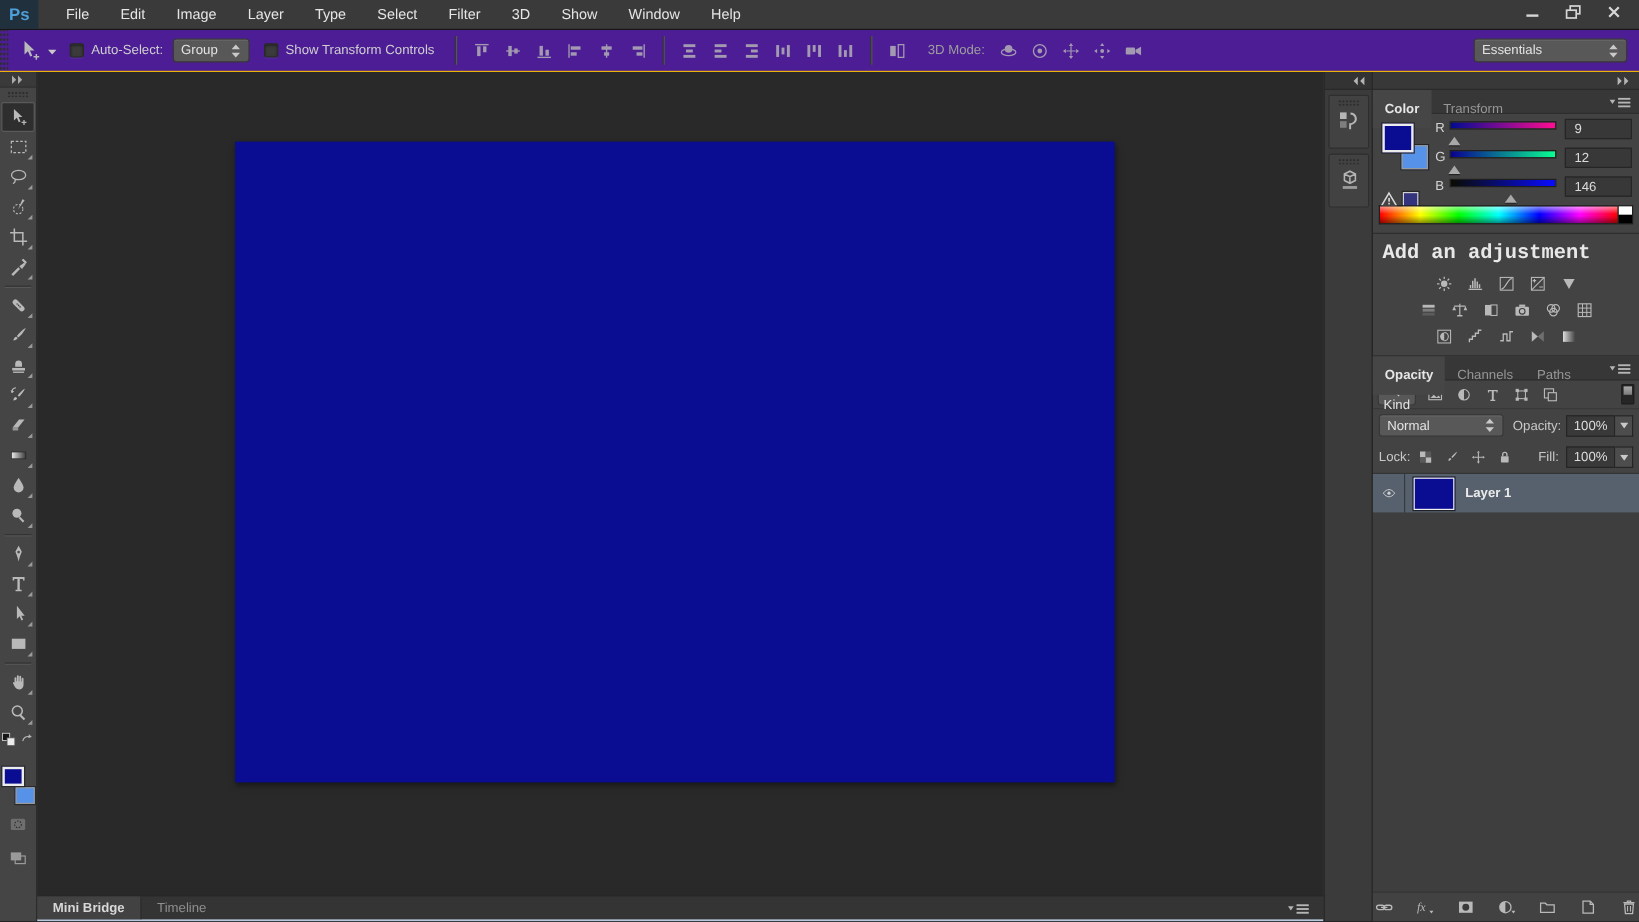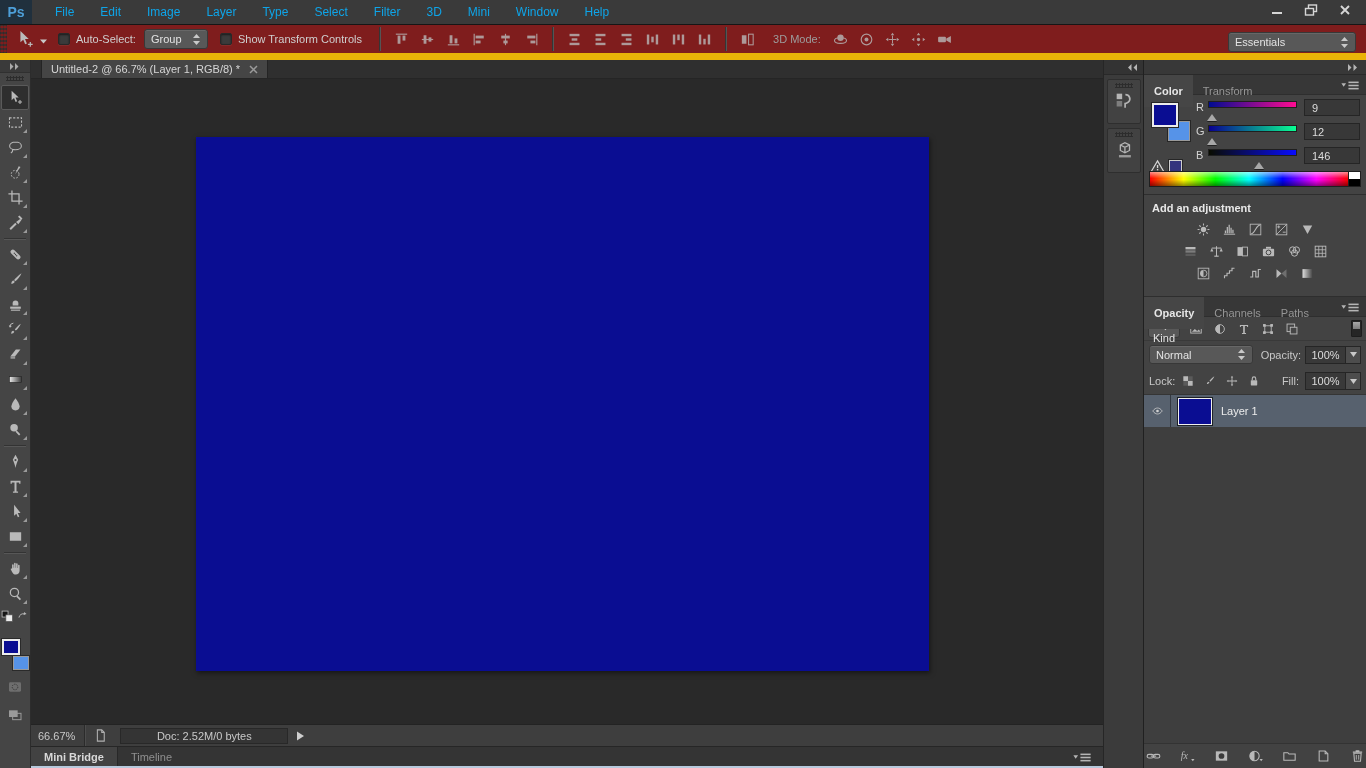--- a/index.html
+++ b/index.html
@@ -3,27 +3,27 @@
 <meta charset="utf-8">
 <style>
   *{box-sizing:border-box;margin:0;padding:0;}
   body{background:#000;font-family:"Liberation Sans",sans-serif;}
   .app{position:relative;width:1366px;height:768px;background:#434343;overflow:hidden;color:#cfcfcf;font-size:11px;}
 
   
   .menubar{height:25px;background:#3a3a3a;border-bottom:1px solid #161616;display:flex;align-items:stretch;}
   .ps-logo{width:32px;display:flex;align-items:center;justify-content:center;background:#20303d;color:#4d9fd8;font-weight:bold;font-size:14px;}
   .menu-items{display:flex;margin-left:10px;}
-  .menu-item{padding:0 13px;font-size:12px;color:#0ea5e9;display:flex;align-items:center;cursor:default;}
+  .menu-item{padding:0 13px;font-size:12px;color:#e5e5e5;display:flex;align-items:center;cursor:default;}
   .win-controls{margin-left:auto;display:flex;align-items:flex-start;padding-right:4px;}
   .win-btn{width:34px;height:19px;display:flex;align-items:center;justify-content:center;}
   .win-btn svg{width:14px;height:12px;}
 
   
-  .optionsbar{height:35px;background:#7f1d1d;border-bottom:7px solid #eab308;display:flex;align-items:center;position:relative;}
+  .optionsbar{height:35px;background:#4c1d95;border-bottom:1px solid #eab308;display:flex;align-items:center;position:relative;}
   .grip-v{width:7px;height:100%;background-image:radial-gradient(#2e2e2e 1px,transparent 1.2px);background-size:3px 4px;background-position:2px 2px;}
   .tool-preset{display:flex;align-items:center;margin:0 10px 0 8px;}
   .tool-preset .tpi{width:20px;height:20px;}
   .tool-preset svg{width:100%;height:100%;}
   .caret-sm{width:9px;height:8px;margin-left:4px;}
   .checkbox{width:12px;height:12px;background:#3b3b3b;border:1px solid #282828;border-radius:2px;box-shadow:inset 0 1px 2px rgba(0,0,0,.55),0 1px 0 rgba(255,255,255,.06);margin-right:6px;}
   .opt-label{color:#cfcfcf;margin-right:8px;white-space:nowrap;}
   .ps-select{height:20px;background:#585858;border:1px solid #383838;border-radius:3px;box-shadow:inset 0 1px 0 rgba(255,255,255,.09);display:flex;align-items:center;padding:0 6px;color:#e3e3e3;margin-right:12px;}
   .ps-select .updown{width:9px;height:13px;margin-left:10px;}
   .opt-sep{width:1px;height:24px;background:#353535;box-shadow:1px 0 0 #555;margin:0 9px;}
@@ -107,21 +107,21 @@
   .thumb{position:absolute;top:10px;width:0;height:0;border:5px solid transparent;border-bottom:7px solid #a8a8a8;filter:drop-shadow(0 1px 0 #222);transform:translateX(-5px);}
   .val-box{width:56px;height:17px;background:#383838;border:1px solid #252525;color:#dcdcdc;display:flex;align-items:center;padding-left:7px;}
   .spectrum-row{position:absolute;left:5px;right:5px;bottom:7px;height:16px;display:flex;}
   .spectrum{flex:1;border:1px solid #1f1f1f;border-right:none;background:linear-gradient(to bottom,rgba(255,255,255,.55),rgba(255,255,255,0) 45%,rgba(0,0,0,0) 55%,rgba(0,0,0,.45)),linear-gradient(to right,#f00,#ff0 17%,#0f0 33%,#0ff 50%,#00f 67%,#f0f 84%,#f00);}
   .sp-ends{width:13px;display:flex;flex-direction:column;border:1px solid #1f1f1f;}
   .sp-white{flex:1;background:#fff;}
   .sp-black{flex:1;background:#000;}
 
   
   .adj-content{height:102px;border-bottom:1px solid #2e2e2e;padding:5px 8px 0;}
-  .adj-heading{font-weight:bold;color:#e8e8e8;font-size:11px;margin:2px 0 6px;}
+  .adj-heading{font-weight:bold;color:#e8e8e8;font-size:17px;margin:2px 0 6px;font-family:Liberation Mono, monospace;}
   .adj-row{display:flex;justify-content:center;gap:2px;margin-bottom:4px;}
   .adj-icon{width:24px;height:18px;display:flex;align-items:center;justify-content:center;}
   .adj-icon svg{width:17px;height:15px;}
 
   
   .filter-row{height:24px;display:flex;align-items:center;gap:3px;padding:0 4px;border-bottom:1px solid #393939;}
   .kind-select{height:18px;margin-right:2px;padding:0 4px;flex-direction:column;}
   .kind-select .search{width:11px;height:11px;margin-right:4px;}
   .kind-select .updown{margin-left:6px;}
   .f-btn{width:21px;height:18px;display:flex;align-items:center;justify-content:center;}
@@ -133,21 +133,21 @@
   .row-label{color:#c8c8c8;margin-right:4px;}
   .combo{display:flex;margin-left:auto;}
   .combo .vbox{width:41px;height:18px;background:#393939;border:1px solid #252525;display:flex;align-items:center;justify-content:center;color:#dcdcdc;}
   .combo .varrow{width:15px;height:18px;background:#4d4d4d;border:1px solid #252525;border-left:none;display:flex;align-items:center;justify-content:center;}
   .combo .varrow svg{width:7px;height:5px;}
   .lock-row{height:27px;display:flex;align-items:center;padding:0 5px;border-bottom:1px solid #353535;}
   .lock-icons{display:flex;gap:5px;margin-right:4px;}
   .lock-icons .f-btn{width:17px;}
   .layers-list{flex:1;background:#3e3e3e;overflow:hidden;}
   .layer-row{height:32px;display:flex;align-items:center;}
-  .layer-row.selected{background:#57616e;}
+  .layer-row.selected{background:#57616e;font-weight:bold;}
   .eye-cell{width:27px;height:100%;display:flex;align-items:center;justify-content:center;border-right:1px solid rgba(0,0,0,.4);}
   .eye-cell svg{width:15px;height:12px;}
   .l-thumb{width:34px;height:27px;margin:0 9px 0 7px;border:1px solid #efefef;box-shadow:0 0 0 1px rgba(0,0,0,.65);}
   .l-name{color:#ececec;}
   .layers-bottom{height:25px;background:#424242;border-top:1px solid #333;display:flex;align-items:center;justify-content:center;gap:16px;}
   .lb-icon{width:22px;height:19px;display:flex;align-items:center;justify-content:center;}
   .lb-icon svg{width:17px;height:16px;}
 </style>
 </head>
 <body>
@@ -158,21 +158,21 @@
     <div class="ps-logo">Ps</div>
     <div class="menu-items" id="menu-items">
         <div class="menu-item">File</div>
         <div class="menu-item">Edit</div>
         <div class="menu-item">Image</div>
         <div class="menu-item">Layer</div>
         <div class="menu-item">Type</div>
         <div class="menu-item">Select</div>
         <div class="menu-item">Filter</div>
         <div class="menu-item">3D</div>
-        <div class="menu-item">Mini</div>
+        <div class="menu-item">Show</div>
         <div class="menu-item">Window</div>
         <div class="menu-item">Help</div>
       </div>
     <div class="win-controls">
       <div class="win-btn">
           <svg viewBox="0 0 14 12">
             <rect x="2" y="8" width="10" height="2" fill="#d6d6d6"></rect>
           </svg>
         </div>
       <div class="win-btn">
@@ -526,47 +526,22 @@
         </div>
       <div class="tb-btn" id="smode-btn">
           <svg viewBox="0 0 24 24" width="100%" height="100%">
             <rect x="3" y="5" width="13" height="10" fill="#9a9a9a"></rect>
             <rect x="8.5" y="9.5" width="12.5" height="9.5" fill="none" stroke="#9a9a9a" stroke-width="1.5"></rect>
           </svg>
         </div>
     </div>
 
     <div class="center">
-      <div class="tabbar">
-        <div class="doc-tab">
-          <span>Untitled-2 @ 66.7% (Layer 1, RGB/8) *</span>
-          <span class="tab-close">
-              <svg viewBox="0 0 9 9">
-                <path d="M1 1l7 7M8 1L1 8" stroke="#9a9a9a" stroke-width="1.5"></path>
-              </svg>
-            </span>
-        </div>
-      </div>
       <div class="canvas">
         <div class="document" id="doc-rect" style="background: rgb(10, 13, 146);"></div>
-      </div>
-      <div class="statusbar">
-        <div class="zoom-field">
-            <span>66.67%</span>
-          </div>
-        <span class="page-ic"><svg viewBox="0 0 24 24">
-              <path d="M7 3h7l4 4v14H7z" fill="none" stroke="#b0b0b0" stroke-width="1.7"></path>
-              <path d="M14 3v4h4" fill="none" stroke="#b0b0b0" stroke-width="1.7"></path>
-            </svg></span>
-        <div class="doc-field">
-            <span>Doc: 2.52M/0 bytes</span>
-          </div>
-        <span class="status-play"><svg viewBox="0 0 12 12">
-              <path d="M3 1.5l7 4.5-7 4.5z" fill="#cfcfcf"></path>
-            </svg></span>
       </div>
       <div class="minibridge" id="mb-bar">
         <div class="mb-tab active">Mini Bridge</div>
           <div class="mb-tab">Timeline</div>
           <span class="mb-menu">
             <svg viewBox="0 0 26 14">
               <path d="M2 4h6l-3 4.5z" fill="#b5b5b5"></path>
               <rect x="11" y="2" width="13" height="2" fill="#b5b5b5"></rect>
               <rect x="11" y="6" width="13" height="2" fill="#b5b5b5"></rect>
               <rect x="11" y="10" width="13" height="2" fill="#b5b5b5"></rect>

